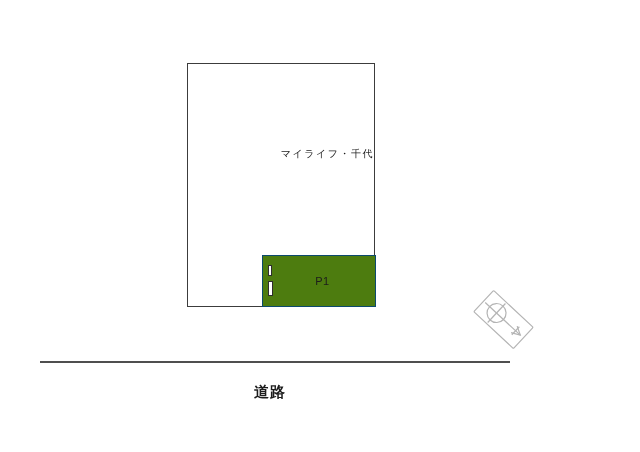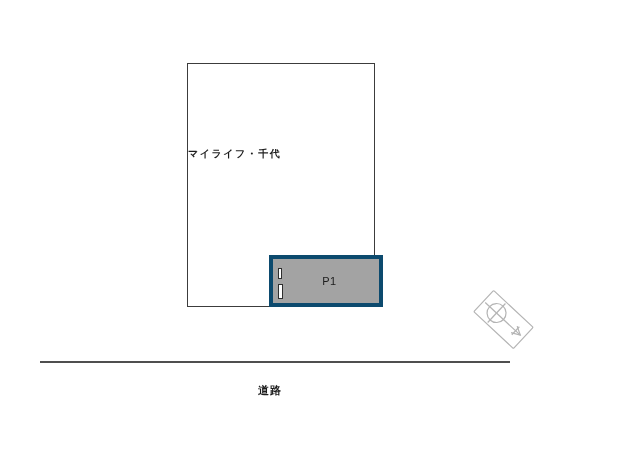--- a/index.html
+++ b/index.html
@@ -24,35 +24,35 @@
     height: 244px;
     border: 1px solid #3c3c3c;
     box-sizing: border-box;
     background: #ffffff;
   }
   .building-label {
     position: absolute;
     top: 83px;
     left: 0;
     width: 100%;
-    text-align: left;
+    text-align: right;
     font-size: 10px;
-    font-weight: bold;
+    font-weight: normal;
     letter-spacing: 1.5px;
     color: #1c1c1c;
     white-space: nowrap;
   }
   
   .stall {
     position: absolute;
-    left: 269px;
+    left: 262px;
     width: 114px;
-    border: 4px solid #0c4a6e;
+    border: 1px solid #0c4a6e;
     box-sizing: border-box;
-    background: #a3a3a3;
+    background: #4d7c0f;
     display: flex;
     align-items: center;
     justify-content: center;
   }
   .stall-p1 { top: 255px; height: 52px; }
   .stall-p2 { top: 306px; height: 56px; }
   .stall-label {
     font-size: 11px;
     color: #1c1c1c;
     padding-left: 7px;
@@ -77,21 +77,21 @@
     width: 470px;
     height: 1.5px;
     background: #4f4f4f;
   }
   .road-label {
     position: absolute;
     left: 240px;
     top: 383px;
     width: 60px;
     text-align: center;
-    font-size: 11px;
+    font-size: 15px;
     font-weight: bold;
     letter-spacing: 1px;
     color: #1c1c1c;
     white-space: nowrap;
   }
   
   .compass {
     position: absolute;
     left: 462px;
     top: 280px;

